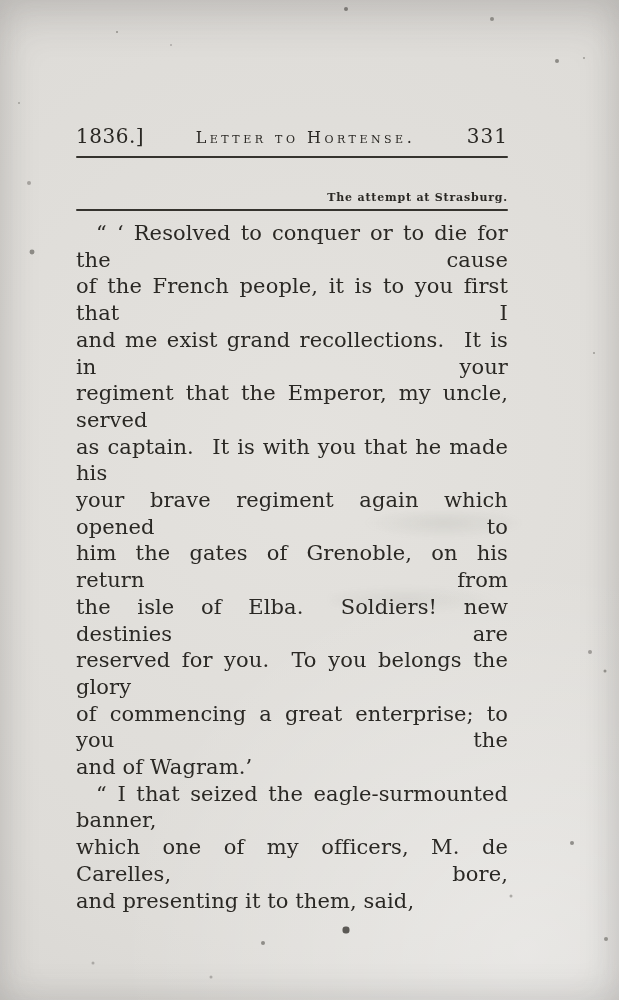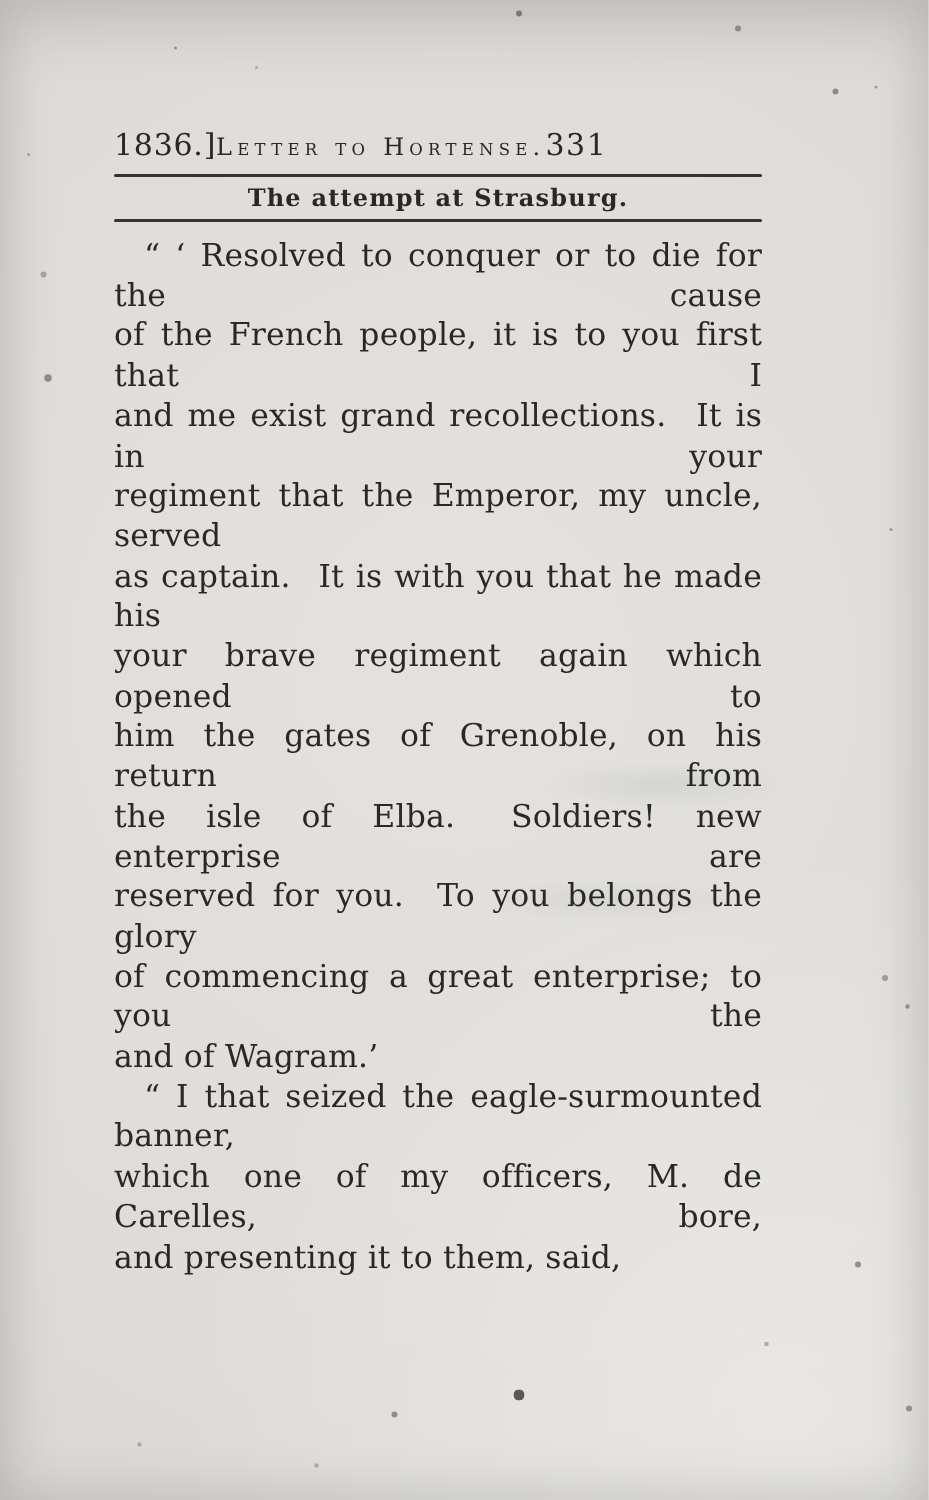--- a/index.html
+++ b/index.html
@@ -17,45 +17,47 @@
     box-shadow: inset 0 18px 40px rgba(70,68,64,0.18), inset 0 -10px 30px rgba(70,68,64,0.10);
   }
   .content {
     position: absolute;
     left: 76px;
     width: 432px;
     top: 84px;
   }
   .header-row {
     display: flex;
-    justify-content: flex-start;
+    justify-content: space-between;
     align-items: baseline;
     font-size: 21px;
     letter-spacing: 0.5px;
     margin-bottom: 8px;
+    margin-top: 40px;
   }
   .header-year { font-size: 20px; }
   .header-title {
     font-variant: small-caps;
     letter-spacing: 3.5px;
     font-size: 16px;
   }
   .header-pagenum { font-size: 20px; letter-spacing: 1px; }
   .rule {
     height: 2px;
     background: #35332e;
     margin: 0;
     border-radius: 1px;
   }
   .running-head {
-    text-align: center;
+    text-align: right;
     font-weight: bold;
-    font-size: 16px;
+    font-size: 11px;
     letter-spacing: 0.8px;
     padding: 4px 0 5px 0;
+    margin-top: 29px;
   }
   .body-text {
     margin-top: 9px;
     font-size: 21px;
     line-height: 26.7px;
     letter-spacing: 0.1px;
   }
   .line {
     text-align: justify;
     text-align-last: justify;
@@ -118,21 +120,21 @@
     <div class="rule"></div>
 
     <div class="body-text" id="body-lines">
         <div class="line first">“ ‘ Resolved to conquer or to die for the cause</div>
         <div class="line">of the French people, it is to you first that I</div>
         <div class="line">and me exist grand recollections.  It is in your</div>
         <div class="line">regiment that the Emperor, my uncle, served</div>
         <div class="line">as captain.  It is with you that he made his</div>
         <div class="line">your brave regiment again which opened to</div>
         <div class="line">him the gates of Grenoble, on his return from</div>
-        <div class="line">the isle of Elba.  Soldiers! new enterprise are</div>
+        <div class="line">the isle of Elba.  Soldiers! new destinies are</div>
         <div class="line">reserved for you.  To you belongs the glory</div>
         <div class="line">of commencing a great enterprise; to you the</div>
         <div class="line end">and of Wagram.’</div>
         <div class="line first">“ I that seized the eagle-surmounted banner,</div>
         <div class="line">which one of my officers, M. de Carelles, bore,</div>
         <div class="line end">and presenting it to them, said,</div>
       </div>
   </div>
 </div>
 

